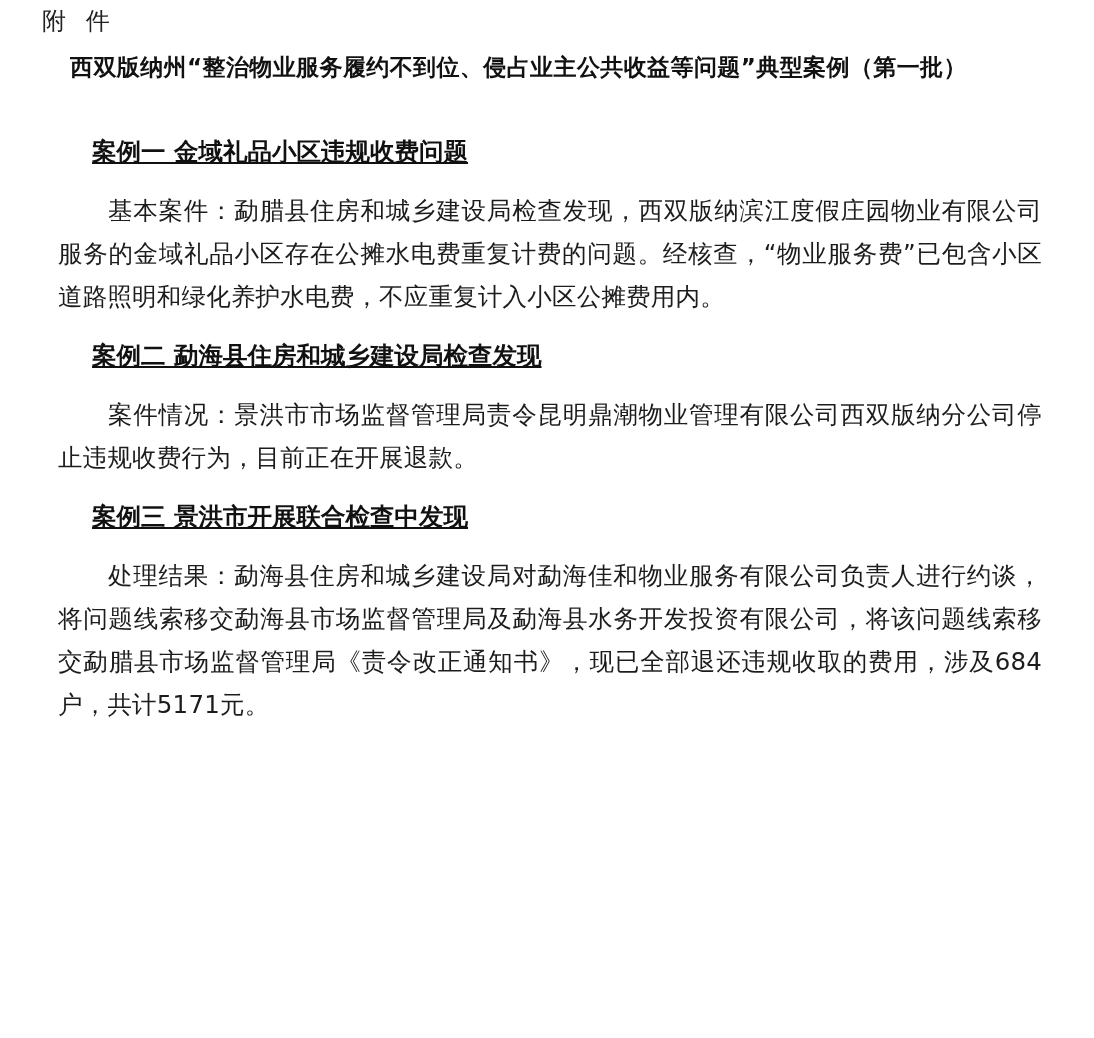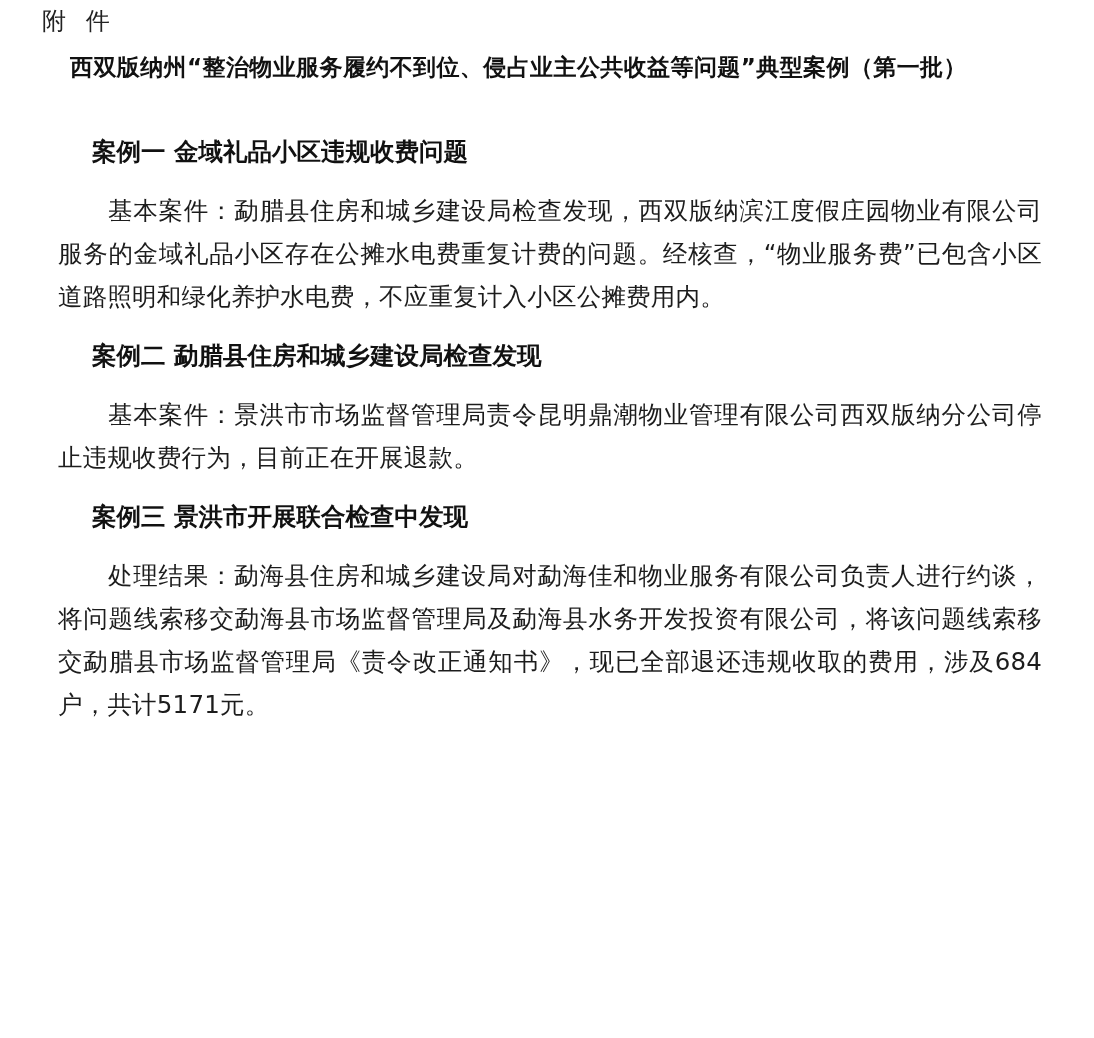--- a/index.html
+++ b/index.html
@@ -49,20 +49,21 @@
     top: 130px;
     width: 1016px;
   }
   .case-heading {
     font-size: 24.5px;
     line-height: 43px;
     font-weight: bold;
     padding-left: 50px;
     color: #111;
     white-space: nowrap;
+    text-decoration: underline;
   }
   .para {
     font-size: 24.5px;
     line-height: 43px;
     text-indent: 50px;
     text-align: justify;
     text-align-last: left;
     letter-spacing: 0.2px;
     color: #1c1c1c;
     margin: 16px;
@@ -82,22 +83,22 @@
   <div class="doc-title">西双版纳州“整治物业服务履约不到位、侵占业主公共收益等问题”典型案例（第一批）</div>
 
   <div class="content">
 
     <section>
       <div class="case-heading">案例一  金域礼品小区违规收费问题</div>
       <p class="para">基本案件：勐腊县住房和城乡建设局检查发现，西双版纳滨江度假庄园物业有限公司服务的金域礼品小区存在公摊水电费重复计费的问题。经核查，“物业服务费”已包含小区道路照明和绿化养护水电费，不应重复计入小区公摊费用内。</p>
     </section>
 
     <section>
-      <div class="case-heading">案例二   勐腊县住房和城乡建设局检查发现</div>
-      <p class="para">基本案件：景洪市市场监督管理局责令昆明鼎潮物业管理有限公司西双版纳分公司停止违规收费行为，目前正在开展退款。</p>
+      <div class="case-heading">案例二   勐海县住房和城乡建设局检查发现</div>
+      <p class="para">案件情况：景洪市市场监督管理局责令昆明鼎潮物业管理有限公司西双版纳分公司停止违规收费行为，目前正在开展退款。</p>
     </section>
 
     <section>
       <div class="case-heading">案例三  景洪市开展联合检查中发现</div>
       <p class="para">处理结果：勐海县住房和城乡建设局对勐海佳和物业服务有限公司负责人进行约谈，将问题线索移交勐海县市场监督管理局及勐海县水务开发投资有限公司，将该问题线索移交勐腊县市场监督管理局《责令改正通知书》，现已全部退还违规收取的费用，涉及684户，共计5171元。</p>
     </section>
 
   </div>
 </div>
 

